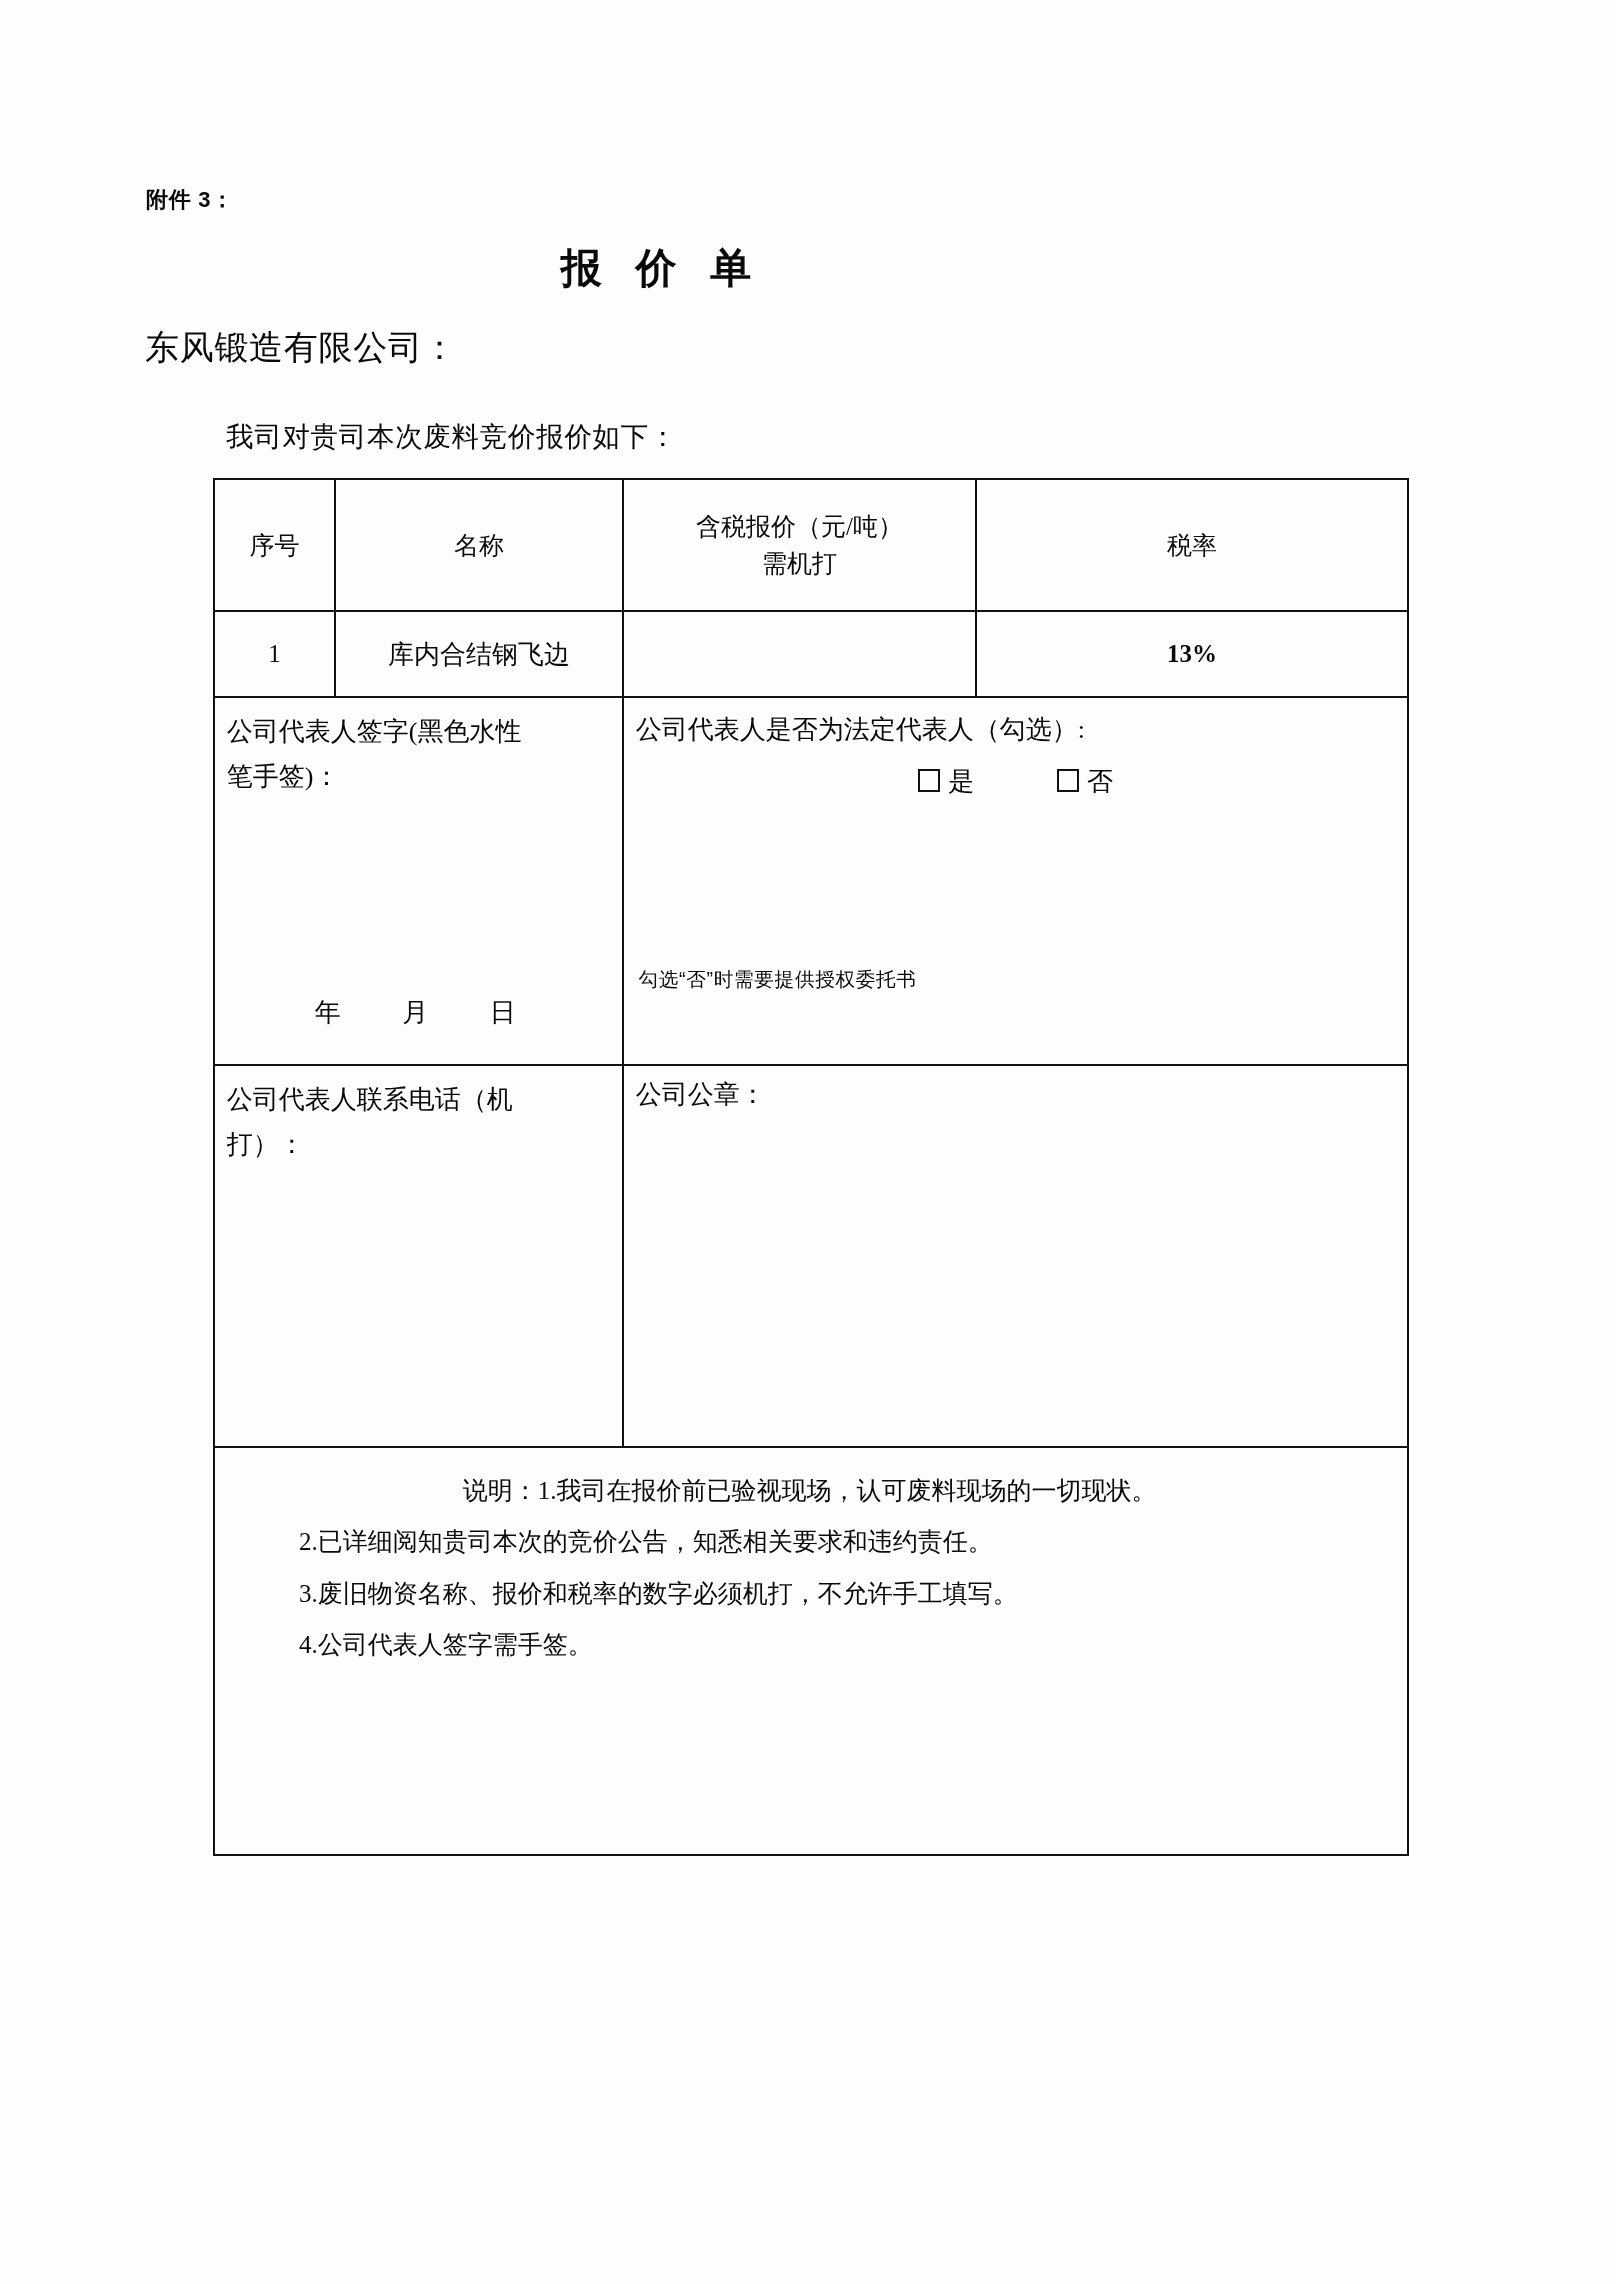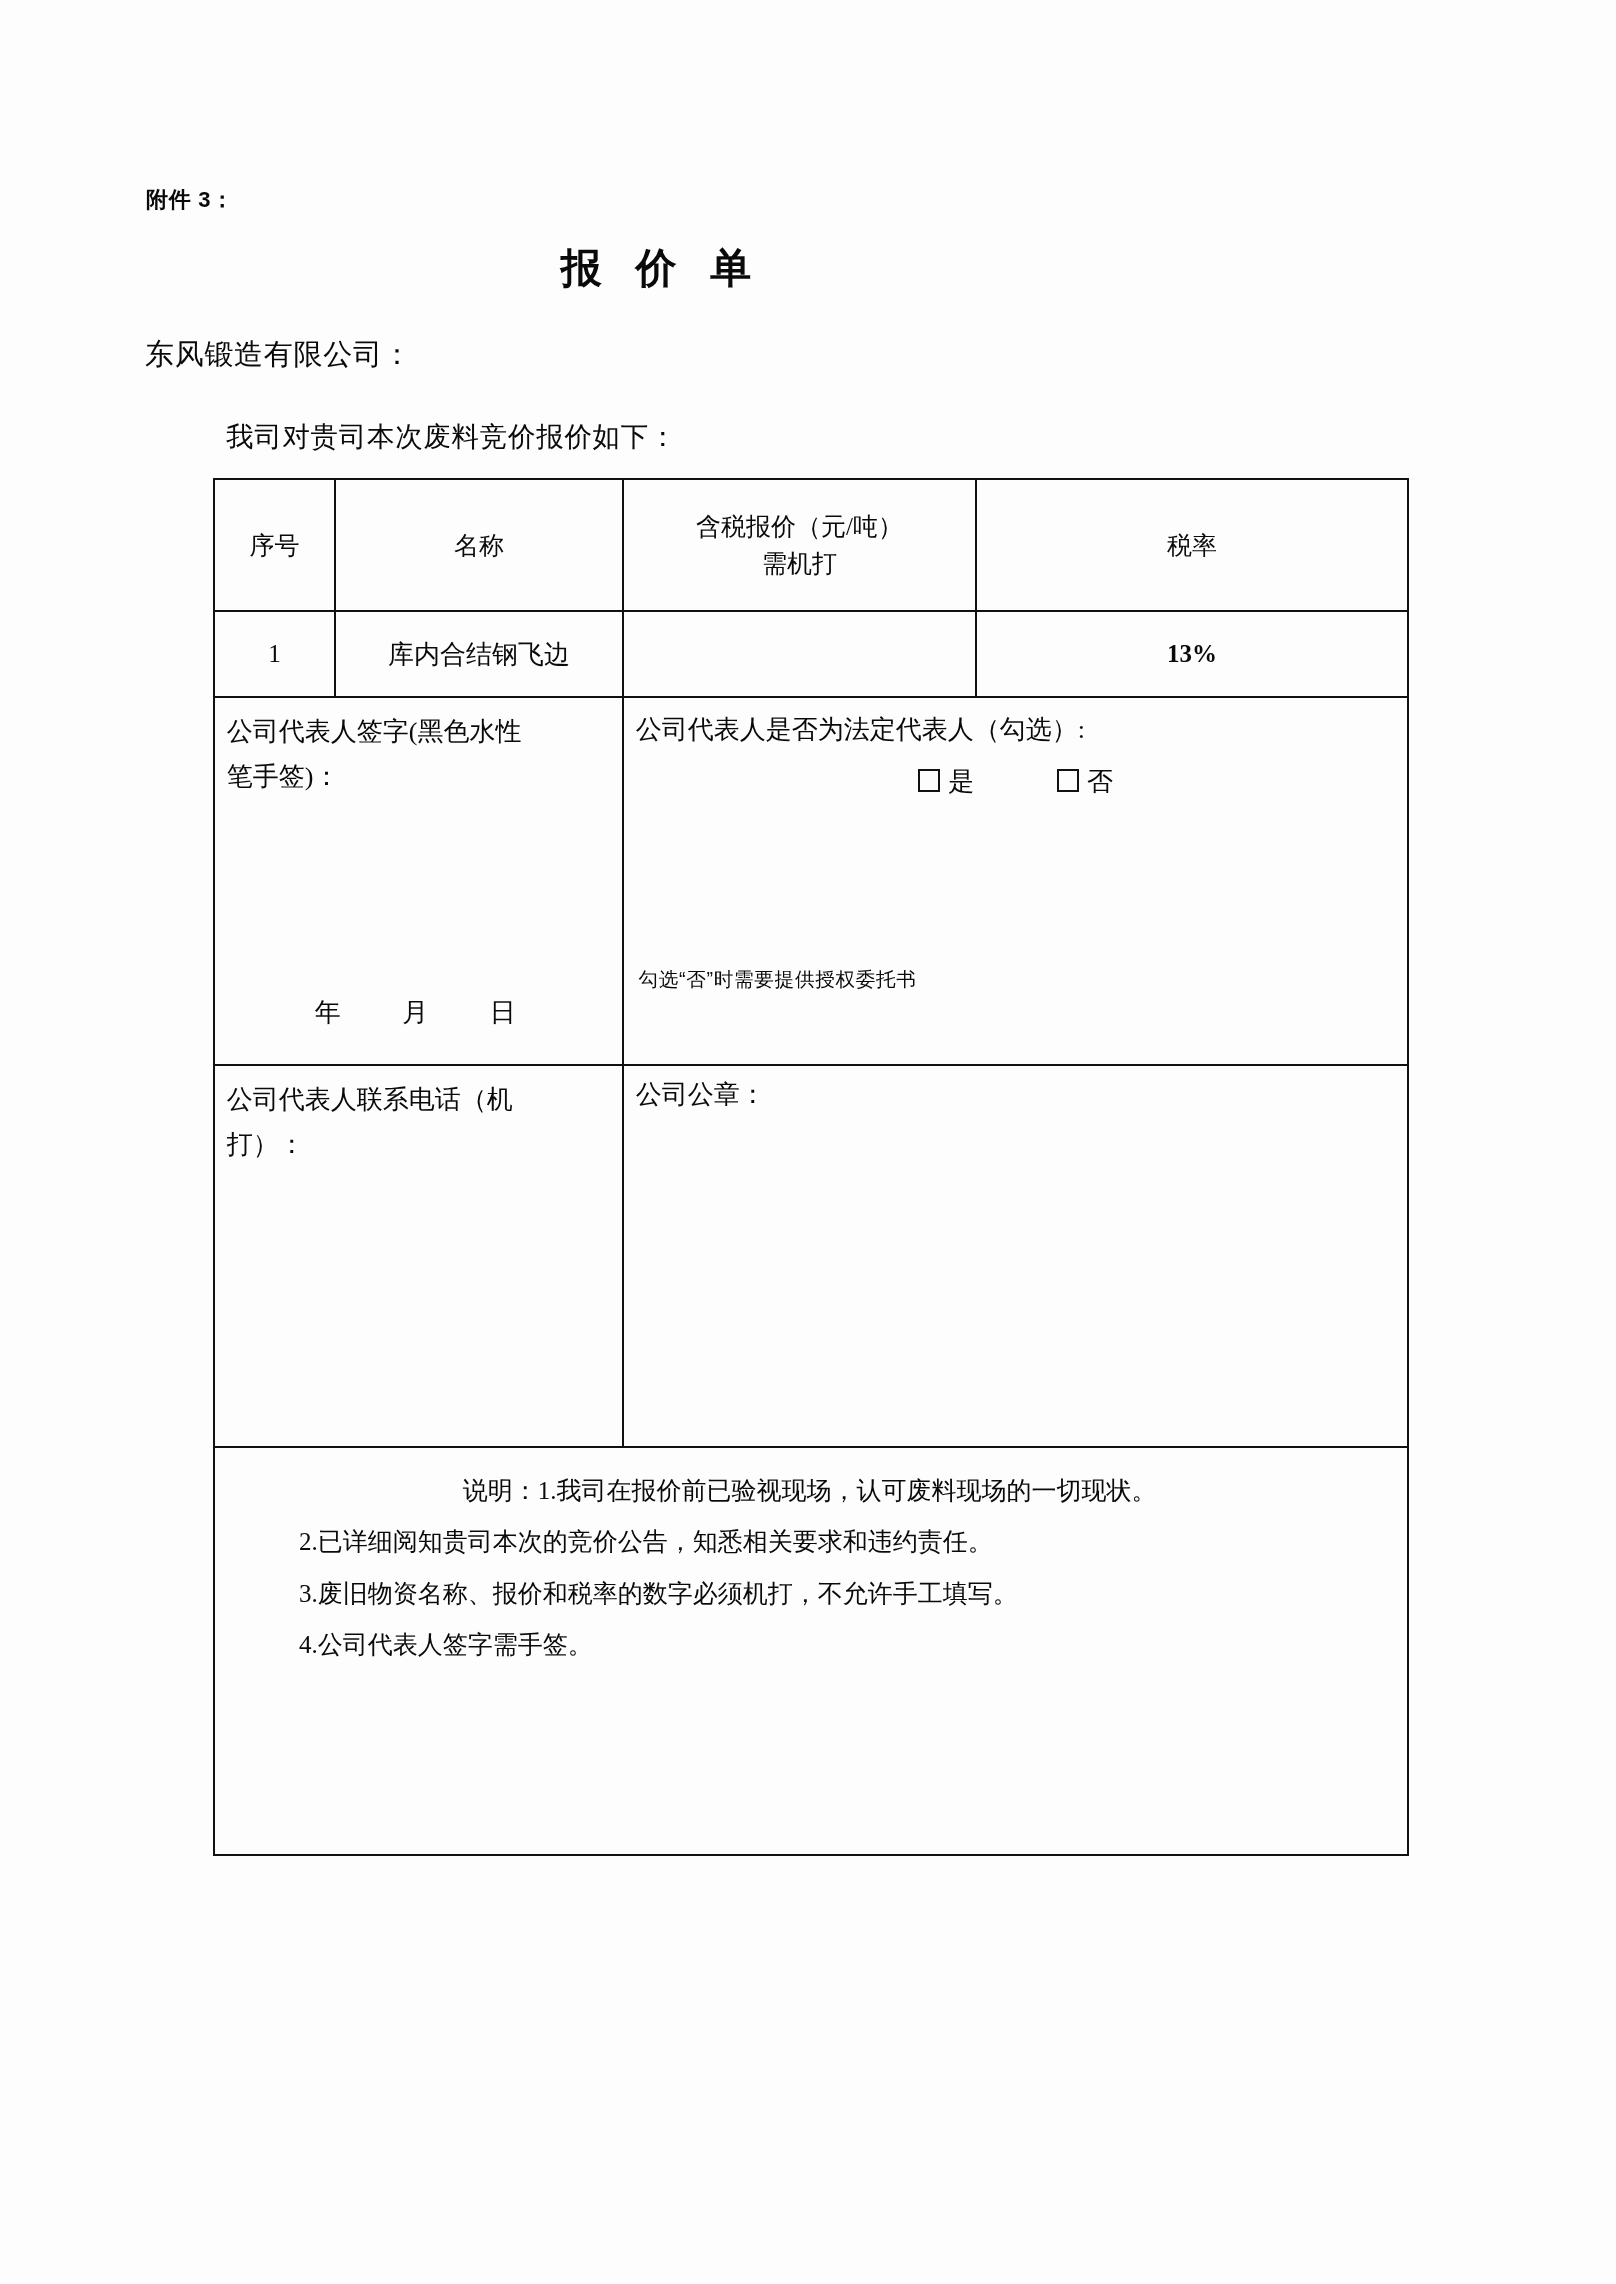--- a/index.html
+++ b/index.html
@@ -40,22 +40,22 @@
     font-family: "Liberation Serif", serif;
     font-weight: bold;
     font-size: 41px;
     letter-spacing: 11.8px;
     padding-left: 11.8px;
     box-sizing: border-box;
   }
   .addressee {
     position: absolute;
     left: 145px;
-    top: 335px;
-    font-size: 29px;
+    top: 325px;
+    font-size: 34px;
     letter-spacing: 0.7px;
   }
   .intro {
     position: absolute;
     left: 226px;
     top: 419px;
     font-size: 27.5px;
     letter-spacing: 0.7px;
   }
 

